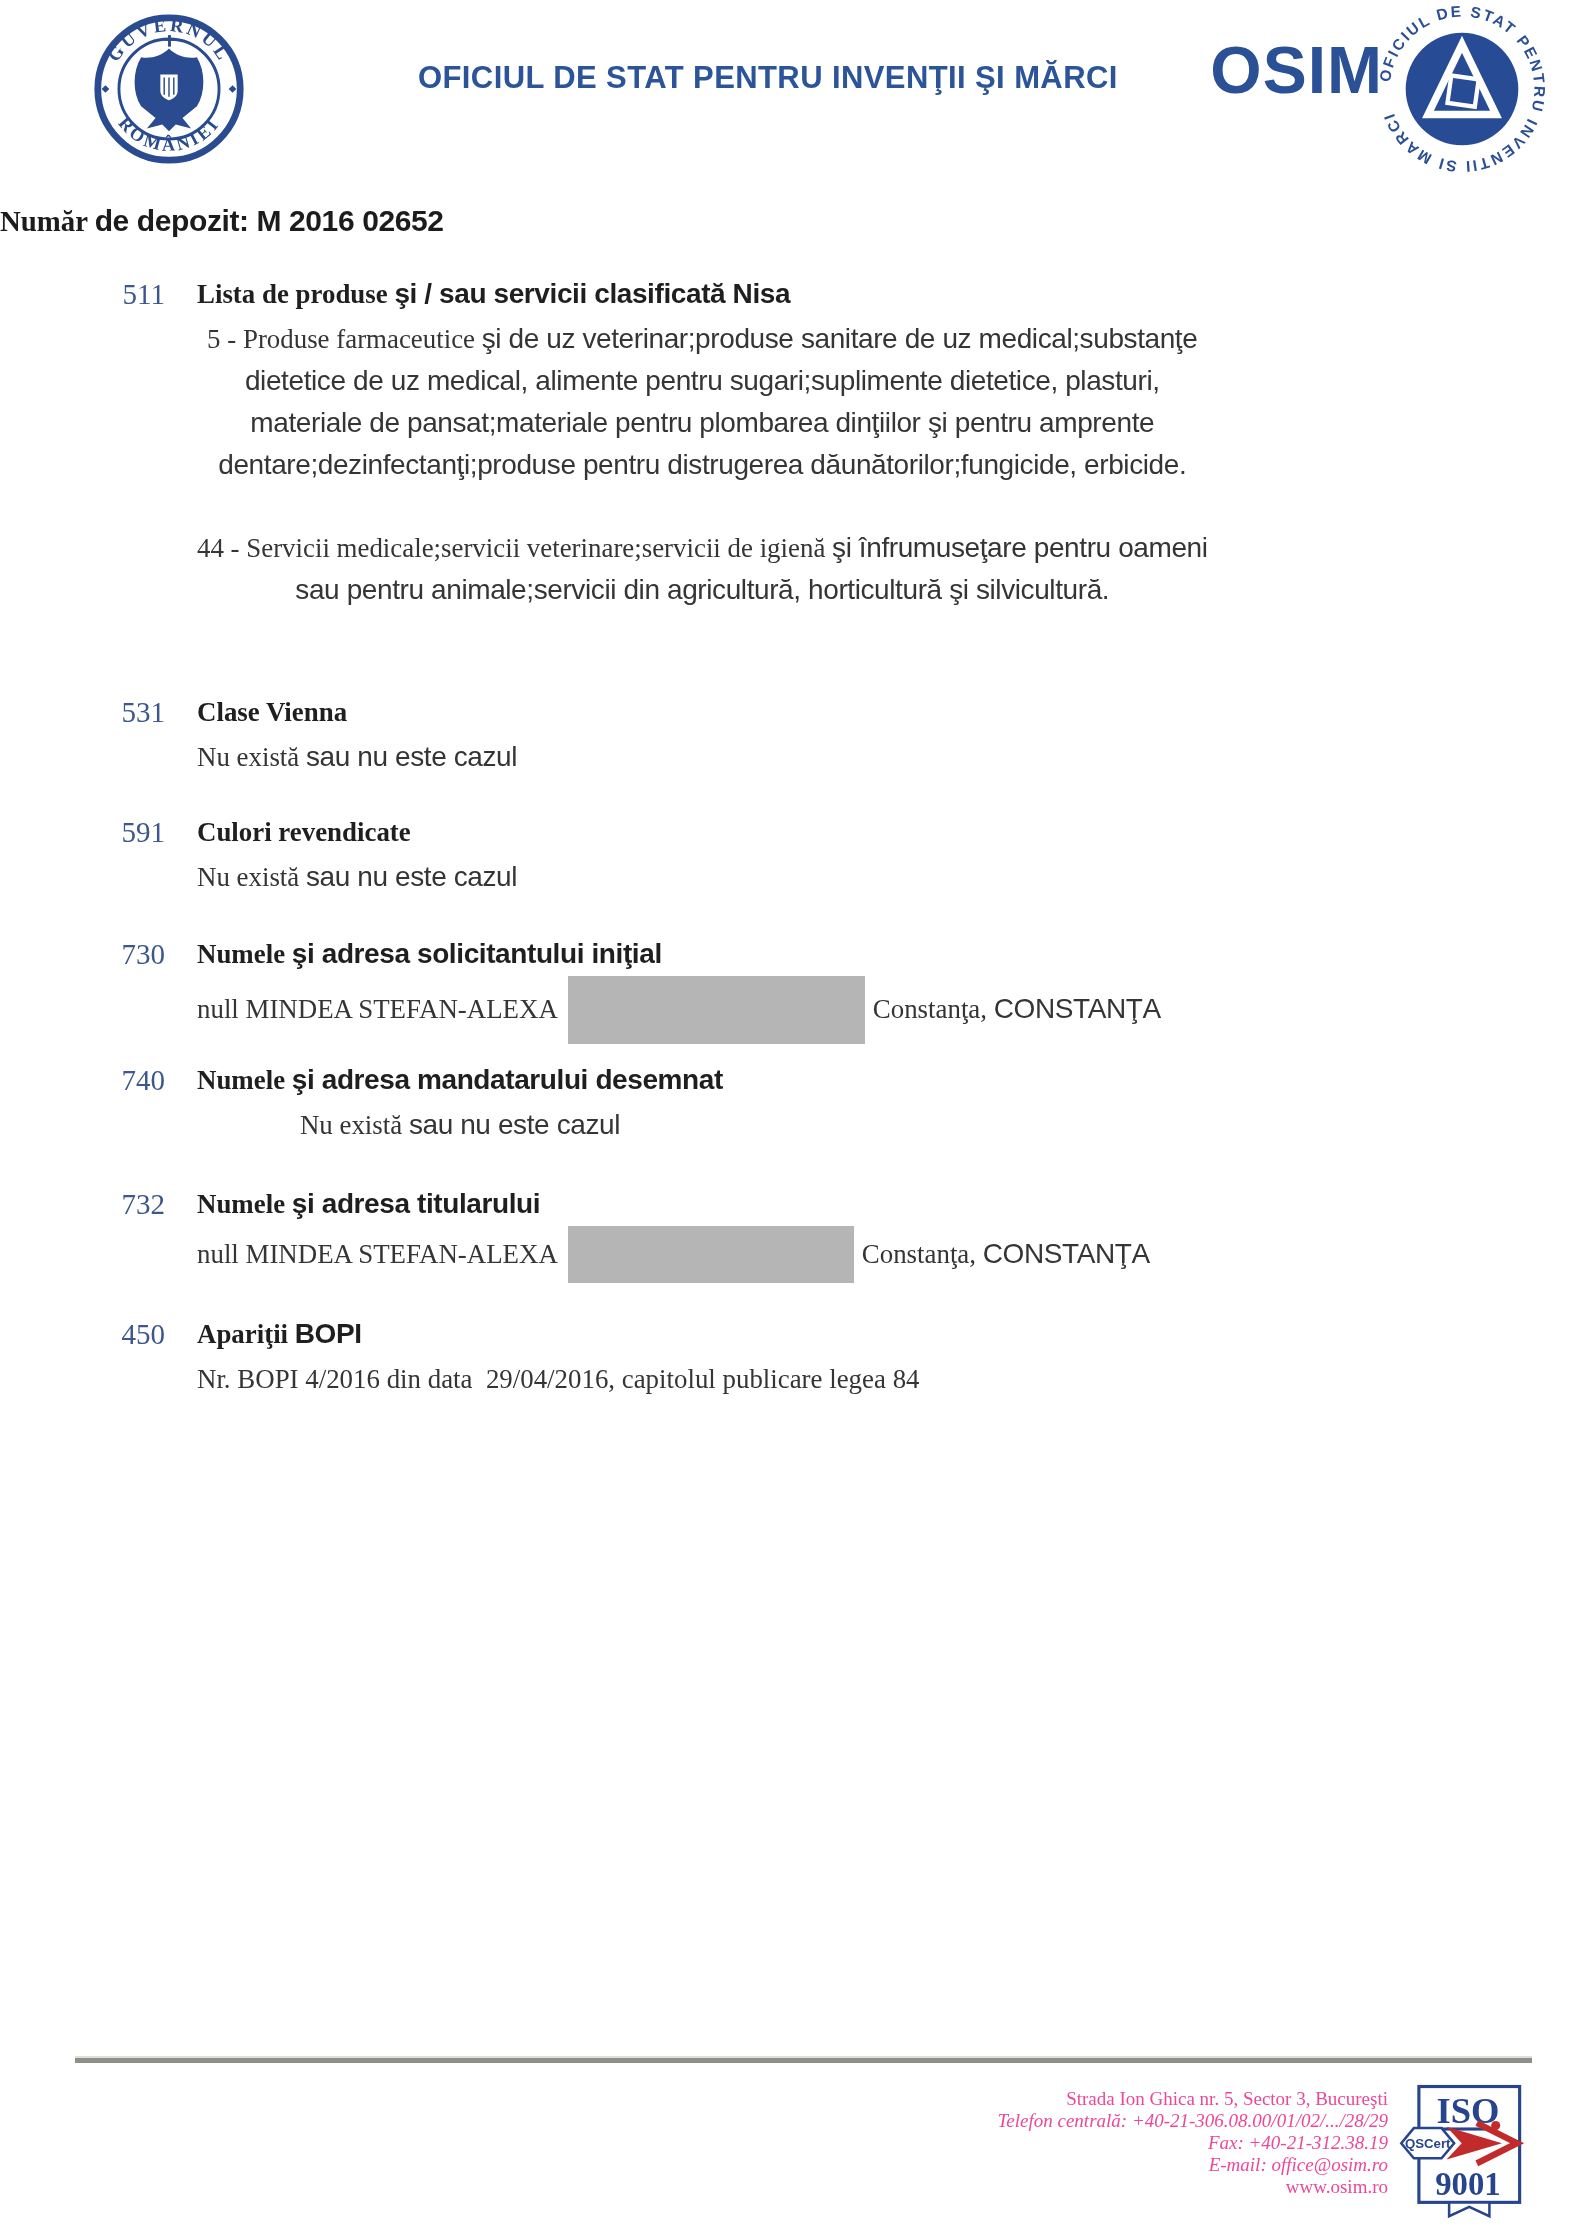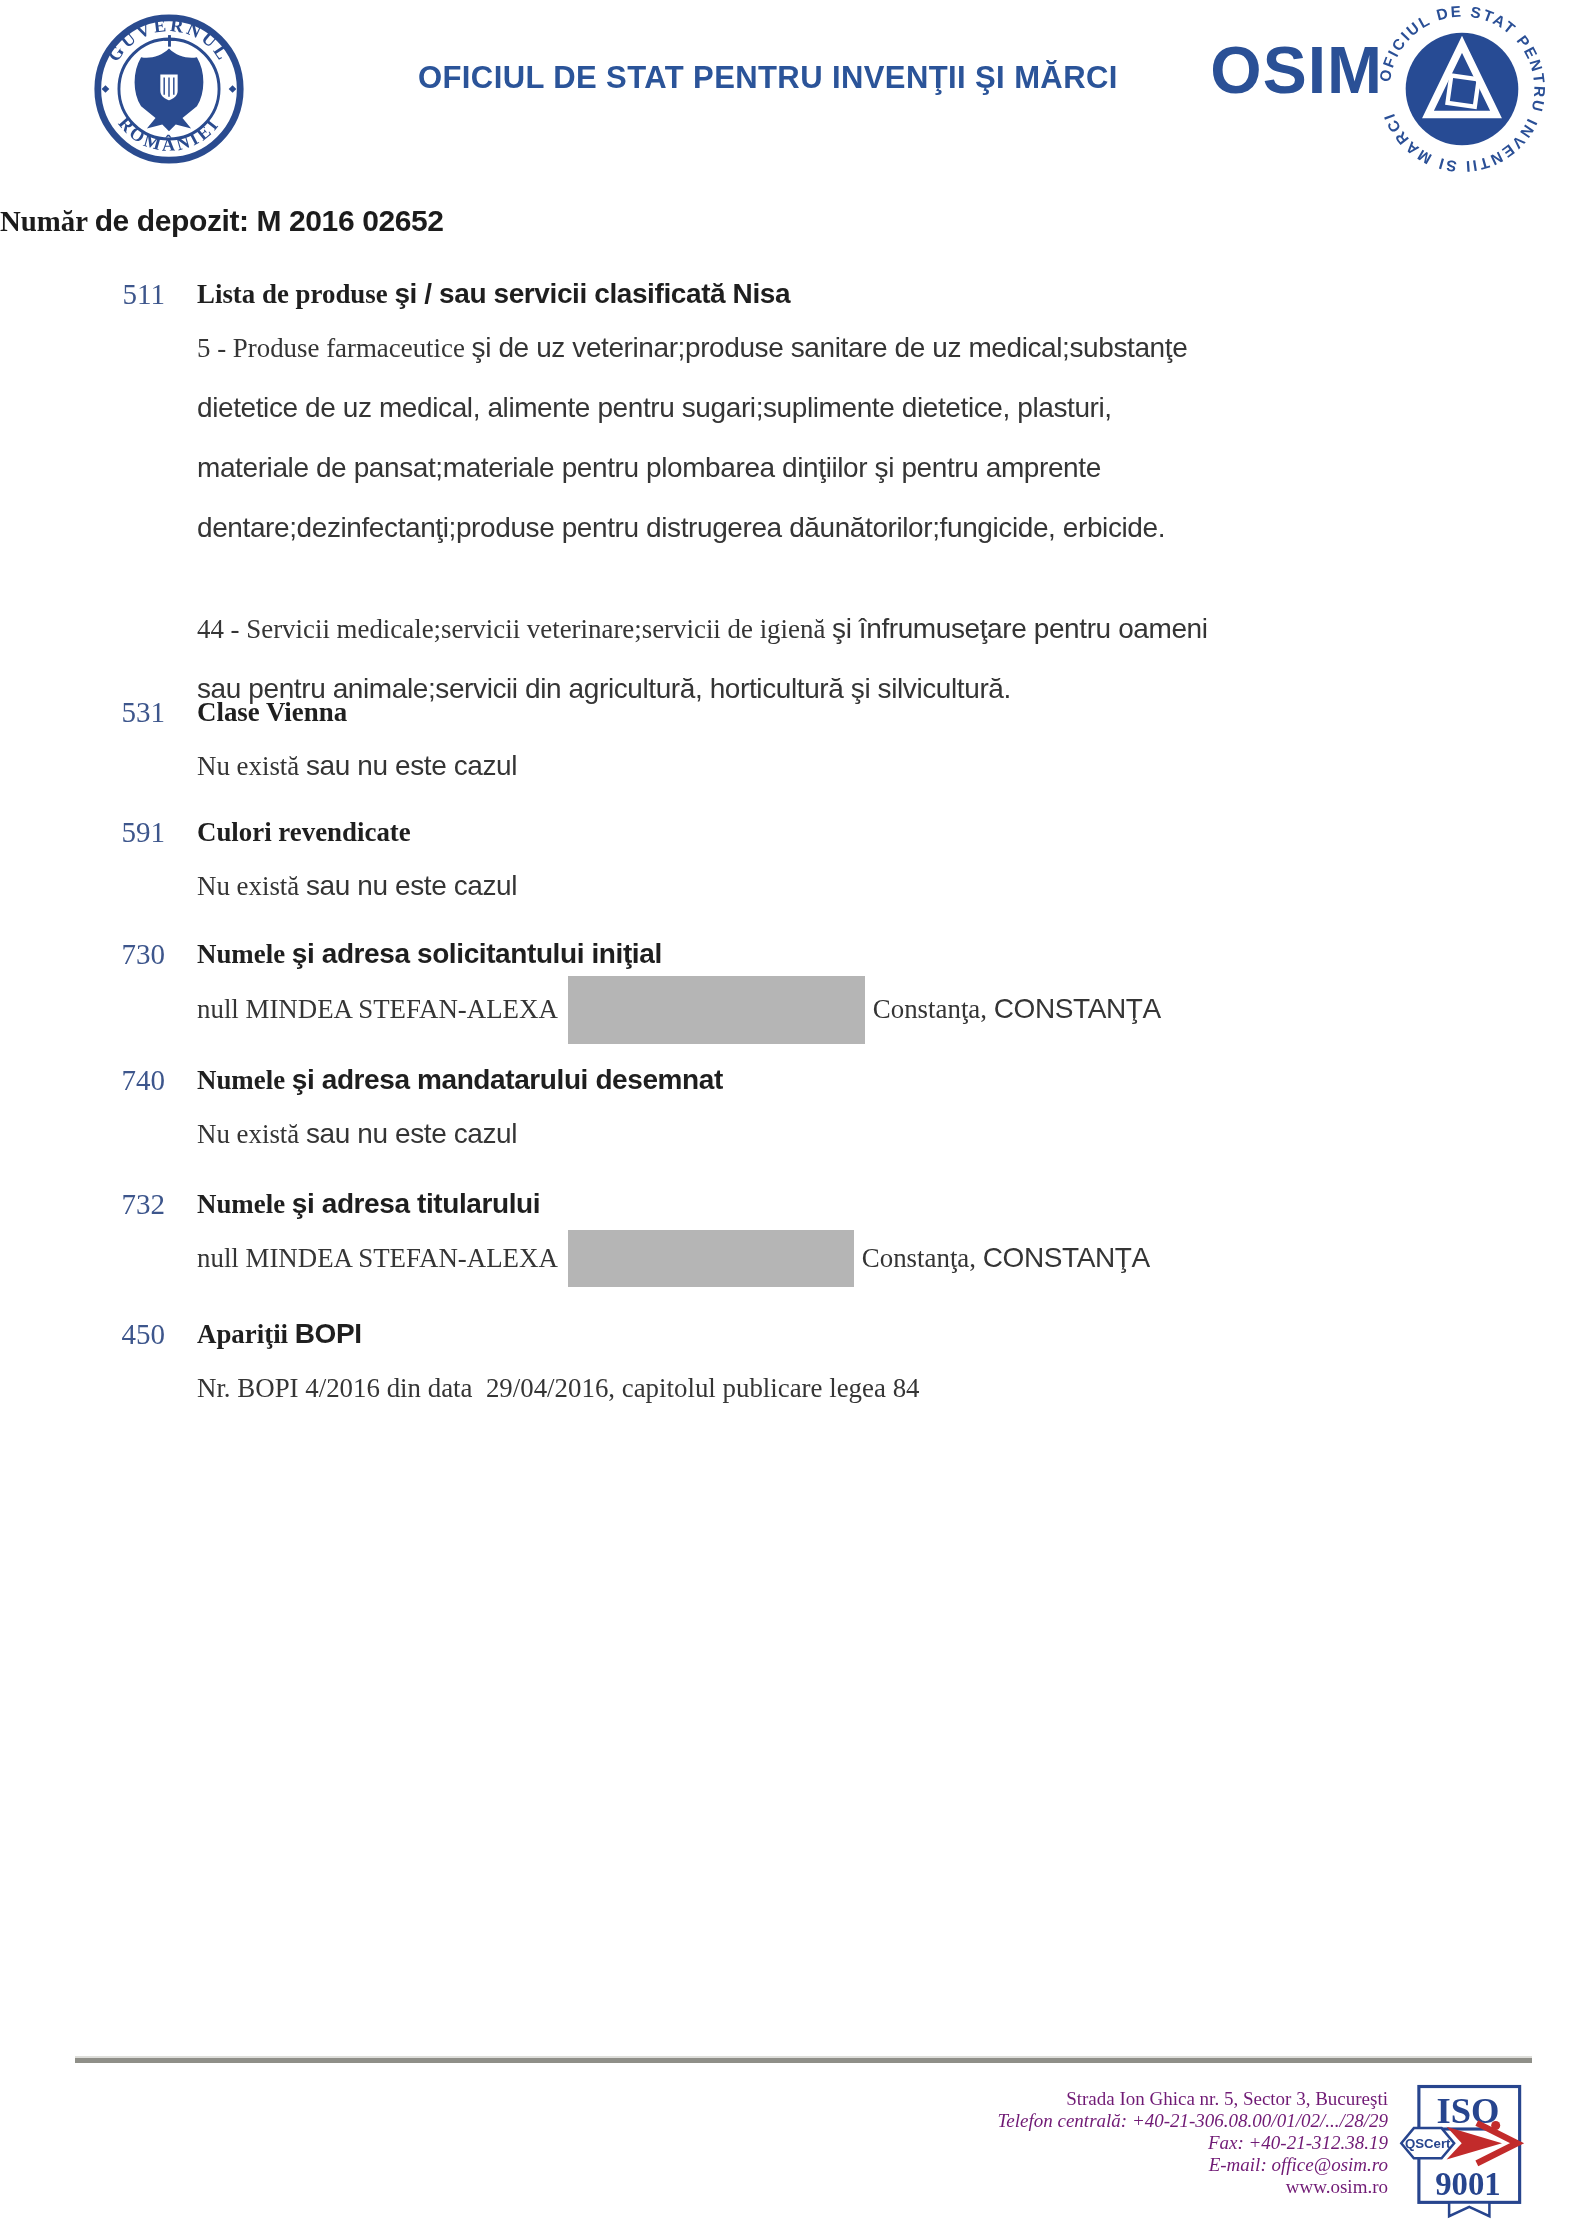--- a/index.html
+++ b/index.html
@@ -20,32 +20,32 @@
   .deposit{position:absolute;top:204px;left:0;width:100%;text-align:left;
         font-size:30px;font-weight:bold;color:#1c1c1c;white-space:pre-wrap;}
 
   
   .section{position:absolute;left:0;display:flex;width:1595px;}
   .sec-num{flex:0 0 165px;width:165px;text-align:right;
         font-family:"Liberation Serif",serif;font-size:29px;line-height:36px;color:#3d568c;}
   .sec-content{margin-left:32px;max-width:1330px;}
   .sec-heading{font-weight:bold;font-size:28px;line-height:36px;color:#1f1f1f;white-space:pre-wrap;}
   .sec-body{margin-top:6px;font-size:28px;color:#353535;}
-  .body-line{line-height:60px;white-space:pre-wrap;}
+  .body-line{line-height:42px;white-space:pre-wrap;text-align:center;}
   .para2{margin-top:41px;}
   .sf{font-family:"Liberation Serif",serif;font-size:0.96em;}
   .ss{font-family:"Liberation Sans",sans-serif;letter-spacing:-0.4px;}
   .redact{display:inline-block;background:#b5b5b5;vertical-align:middle;
         margin:0 8px 0 10px;position:relative;top:-2px;}
 
   
   .divider{position:absolute;left:75px;top:2056px;width:1457px;height:7px;
         background:linear-gradient(to bottom,#dededa 0 30%,#8f8f88 30%);}
   .footer-text{position:absolute;top:2088px;right:207px;text-align:right;
-        font-size:19px;line-height:22px;color:#701a75;}
+        font-size:19px;line-height:22px;color:#ec4899;}
   .footer-text .it{font-style:italic;}
   .iso-badge{position:absolute;left:1398px;top:2084px;width:140px;height:136px;}
 </style>
 </head>
 <body>
 
 <div class="page">
 
   <svg class="gov-seal" viewBox="0 0 160 160">
     <circle cx="80" cy="80" r="74" fill="#ffffff" stroke="#2a4b8f" stroke-width="7"></circle>

